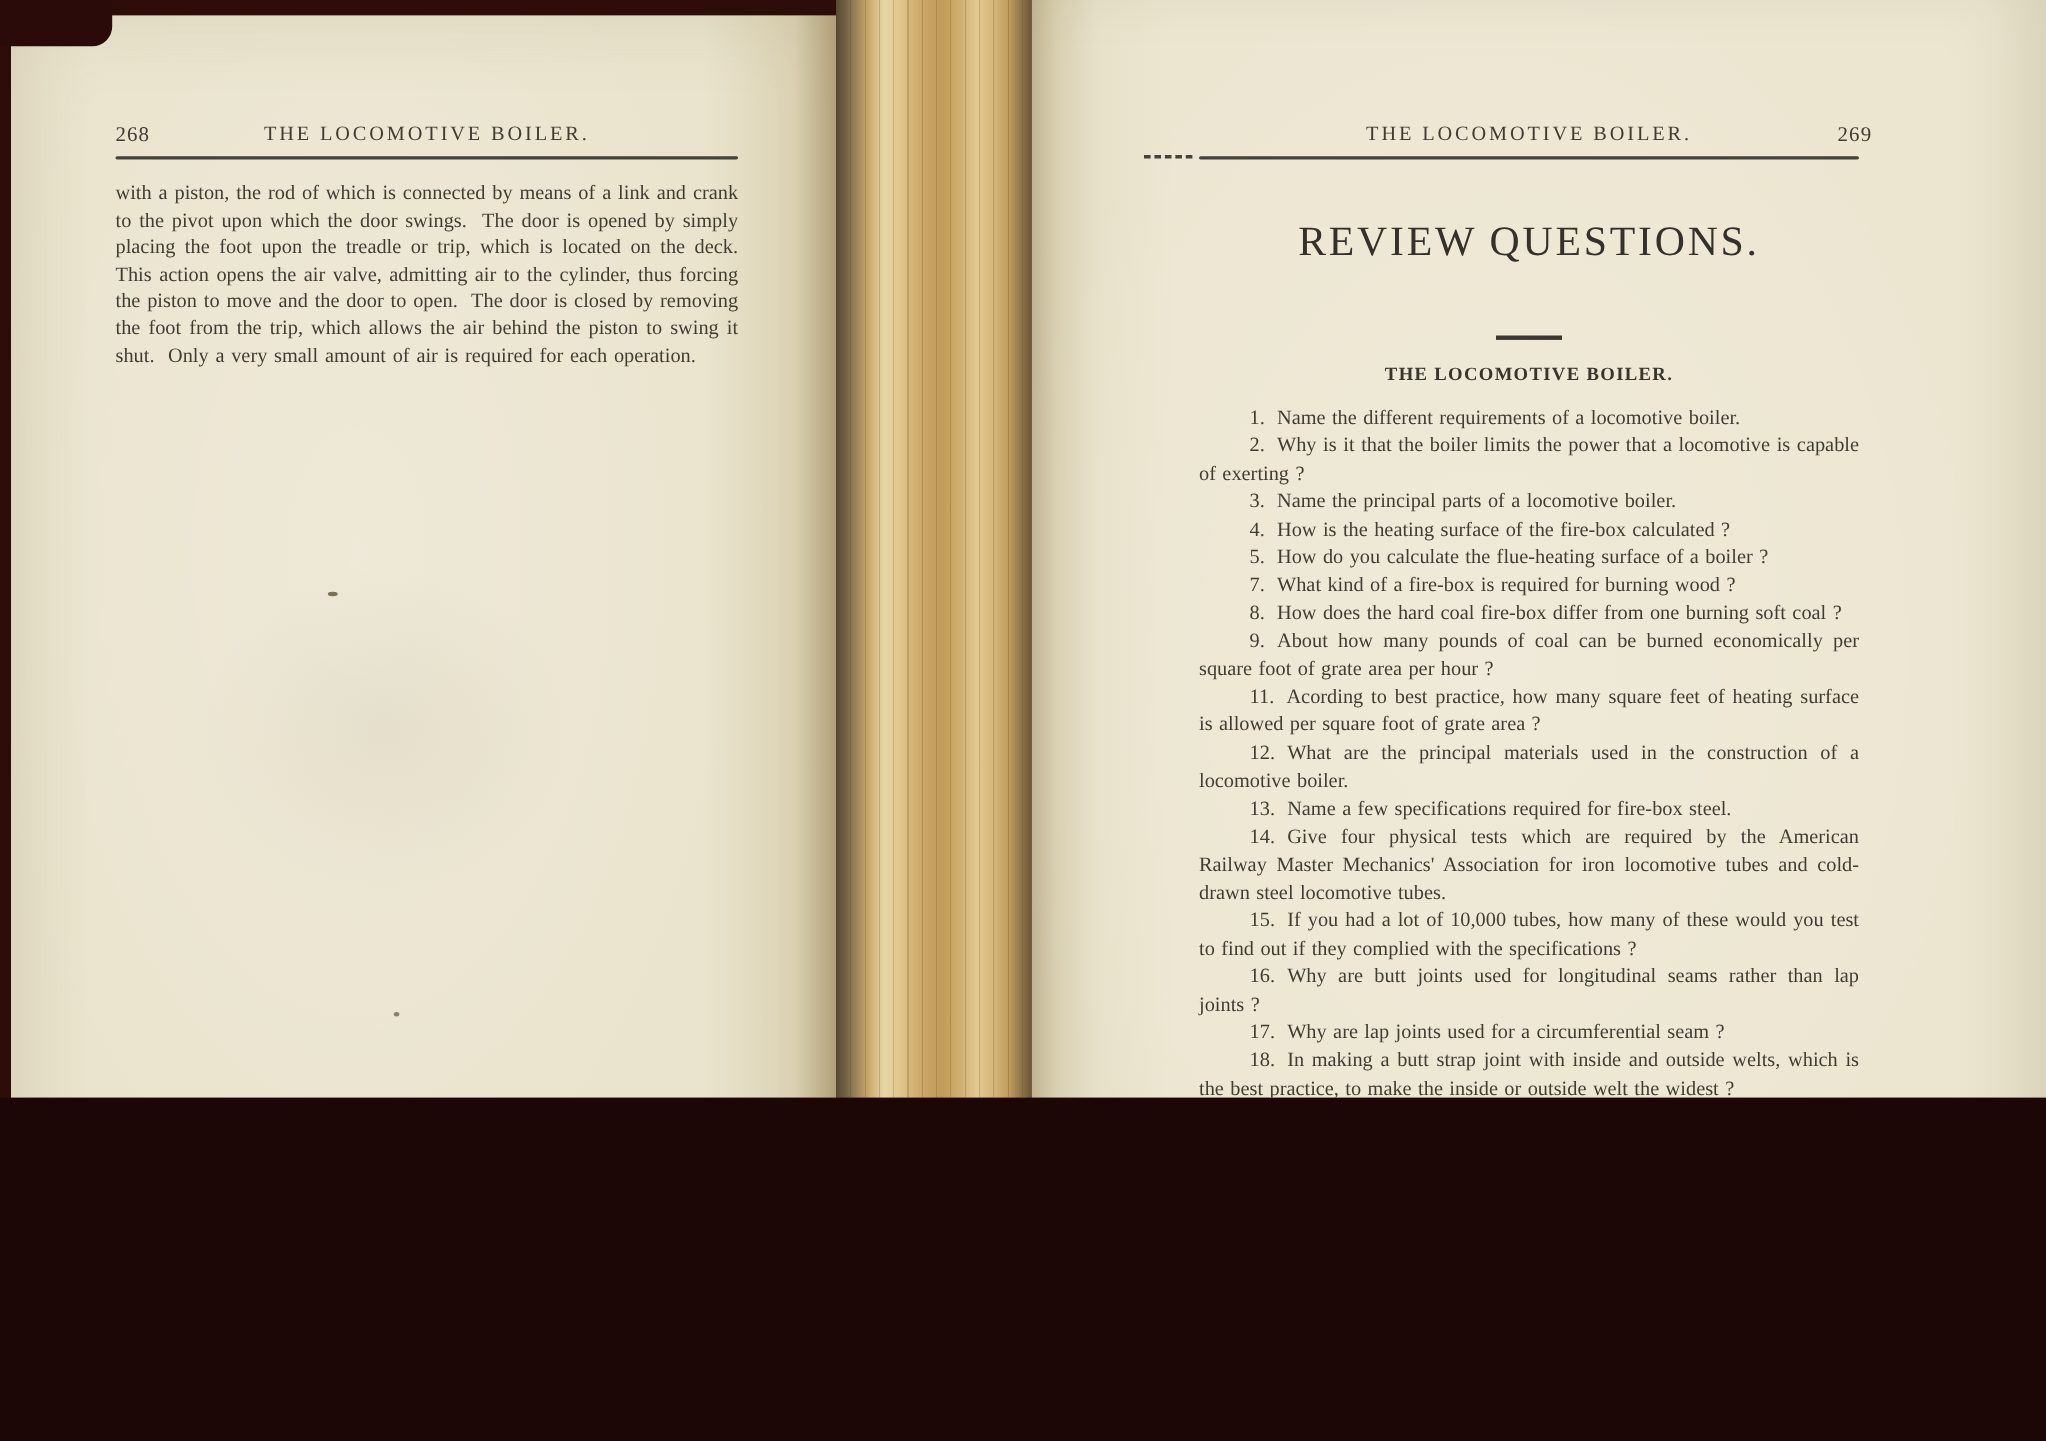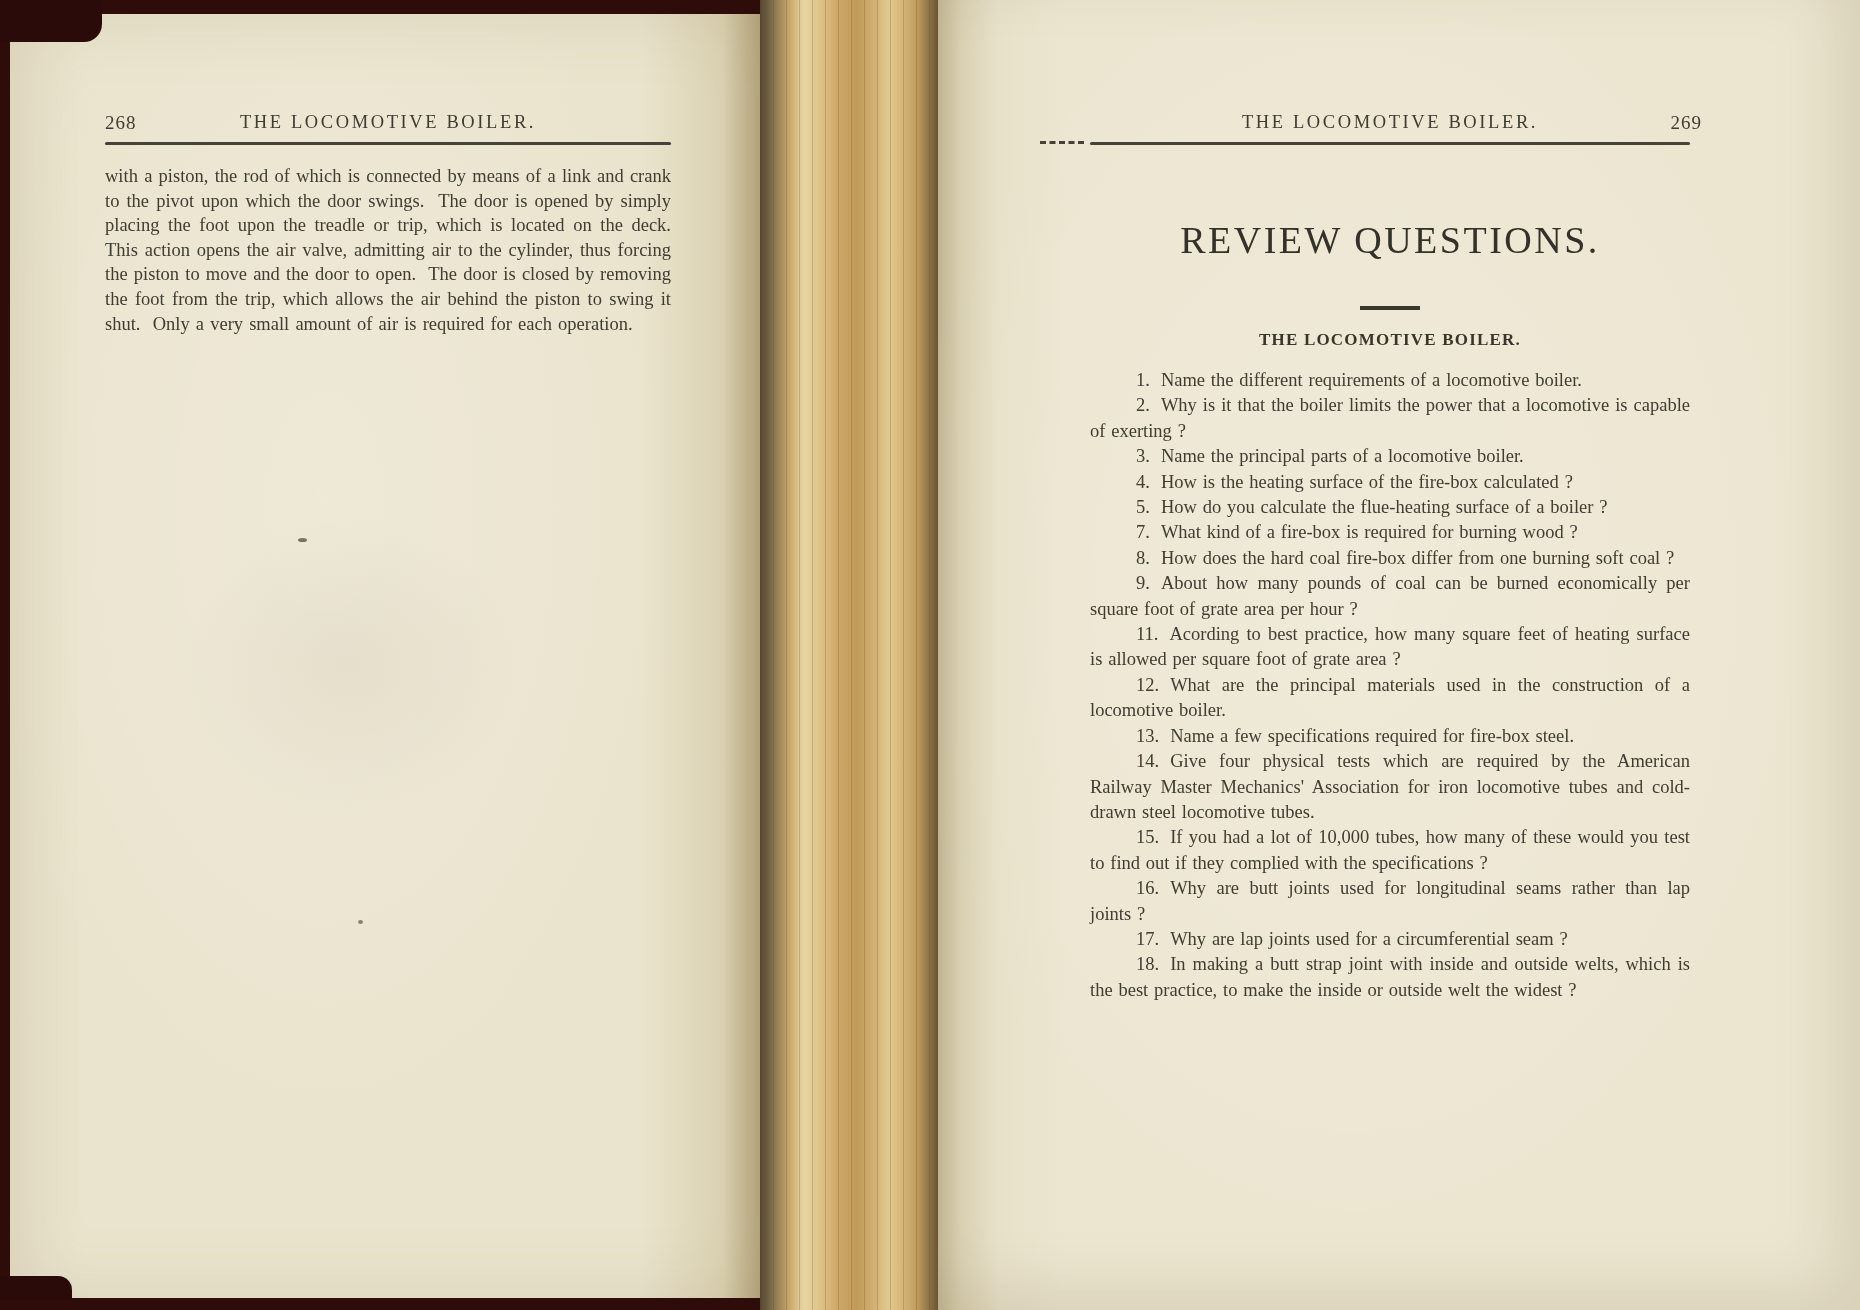--- a/index.html
+++ b/index.html
@@ -1,17 +1,17 @@
 <!DOCTYPE html>
 <html><head>
 <meta charset="utf-8">
 <style>
   html,body { margin:0; padding:0; background:#1d0706; }
   .scan {
-    position:relative; width:1860px; height:1310px; overflow:hidden;
+    position:relative; width:1860px; height:998px; overflow:hidden;
     background:#2e0c09;
     font-family:"Liberation Serif", serif;
     color:#3f3c32;
   }
   
   .left-page {
     position:absolute; left:10px; top:14px; width:750px; height:1284px;
     background:
       radial-gradient(ellipse at 42% 38%, rgba(255,255,255,.20) 0%, rgba(255,255,255,0) 60%),
       linear-gradient(90deg, #e6dfc8 0%, #eae4ce 10%, #eae4ce 84%, #dcd3b4 95%, #b6a67f 100%);
@@ -73,21 +73,21 @@
             text-align:right; font-size:19px; letter-spacing:1px; }
   .rp-rule {
     position:absolute; left:152px; top:142px; width:600px; height:3px;
     background:#45423a; border-radius:2px;
   }
   .rp-rule::before {
     content:""; position:absolute; left:-50px; top:-1px; width:44px;
     border-top:3px dashed #45423a;
   }
   .rp-chapter {
-    position:absolute; left:140px; top:218px; width:624px; margin:0;
+    position:absolute; left:140px; top:198px; width:624px; margin:0;
     text-align:center; font-size:38px; font-weight:normal;
     letter-spacing:2.5px; color:#34312a;
   }
   .rp-divider-row { position:absolute; left:152px; top:296px; width:600px; text-align:center; }
   .rp-divider { display:inline-block; width:60px; height:4px; background:#3a372c; }
   .rp-section {
     position:absolute; left:152px; top:330px; width:600px;
     text-align:center; font-weight:bold; font-size:17px; letter-spacing:1.2px;
     color:#38352b;
   }

